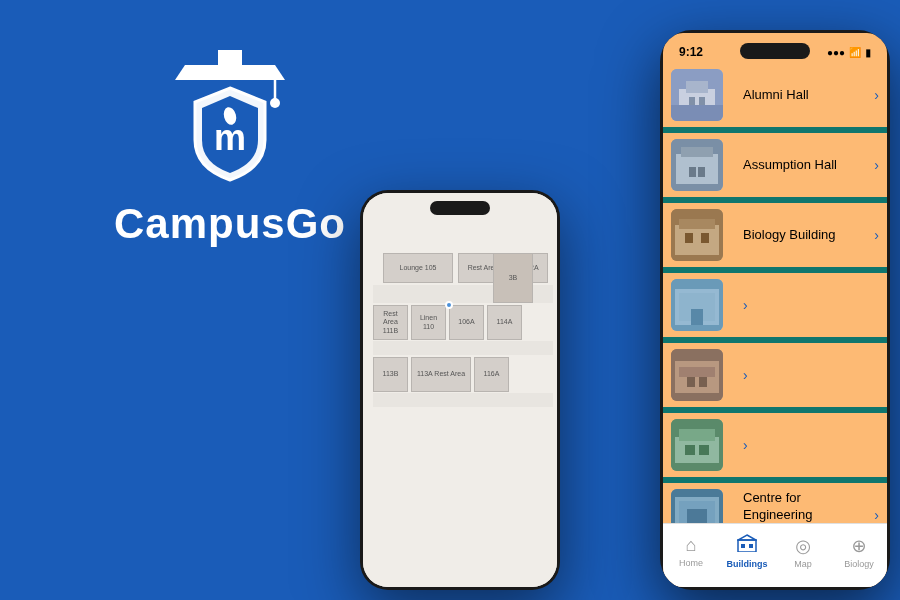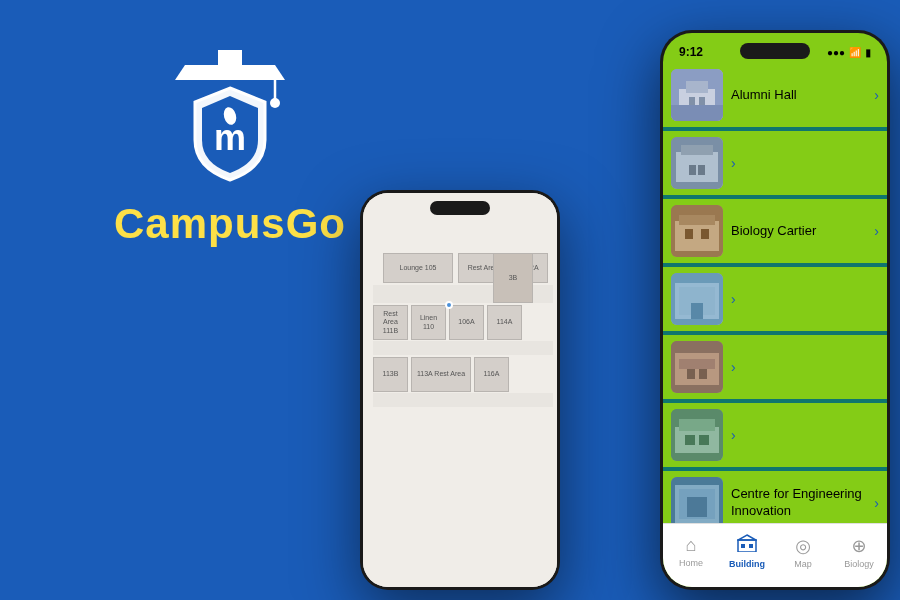--- a/index.html
+++ b/index.html
@@ -42,21 +42,21 @@
       align-items: center;
       margin-bottom: 20px;
     }
 
     .logo-svg {
       width: 140px;
       height: 140px;
     }
 
     .app-title {
-      color: #fde047;
+      color: #ffffff;
       font-size: 42px;
       font-weight: 700;
       letter-spacing: 1px;
       margin-top: 10px;
     }
 
     
     .phones-container {
       position: absolute;
       right: 0;
@@ -118,22 +118,22 @@
       background: #1a1a1a;
       border-radius: 32px;
       overflow: hidden;
       box-shadow: 0 20px 60px rgba(0,0,0,0.6);
       z-index: 5;
     }
 
     .phone-right-inner {
       position: absolute;
       inset: 3px;
-      background: #84cc16;
-      border-radius: 29px;
+      background: #fdba74;
+      border-radius: 20px;
       overflow: hidden;
     }
 
     .phone-right-notch {
       position: absolute;
       top: 10px;
       left: 50%;
       transform: translateX(-50%);
       width: 70px;
       height: 16px;
@@ -167,23 +167,23 @@
 
     
     .building-list {
       overflow-y: hidden;
       height: calc(100% - 80px);
     }
 
     .building-item {
       display: flex;
       align-items: center;
-      border-bottom: 4px solid #0f766e;
+      border-bottom: 6px solid #0f766e;
       padding: 6px 8px;
-      gap: 8px;
+      gap: 20px;
       min-height: 62px;
     }
 
     .building-thumb {
       width: 52px;
       height: 52px;
       border-radius: 6px;
       flex-shrink: 0;
       overflow: hidden;
     }
@@ -383,34 +383,35 @@
         <div class="building-item">
           <div class="building-thumb thumb-assumption">
             <svg width="52" height="52" viewBox="0 0 52 52">
                 <rect width="52" height="52" fill="#7a8fa6"></rect>
                 <rect x="5" y="15" width="42" height="30" fill="#b0c0cf"></rect>
                 <rect x="10" y="8" width="32" height="10" fill="#8fa0b0"></rect>
                 <rect x="18" y="28" width="7" height="10" fill="#6a7a8a"></rect>
                 <rect x="27" y="28" width="7" height="10" fill="#6a7a8a"></rect>
               </svg>
           </div>
+          <span class="building-name">Assumption Hall</span>
           <span class="chevron">›</span>
         </div>
 
         <div class="building-item">
           <div class="building-thumb thumb-biology">
             <svg width="52" height="52" viewBox="0 0 52 52">
                 <rect width="52" height="52" fill="#9a7850"></rect>
                 <rect x="4" y="16" width="44" height="30" fill="#c4a882"></rect>
                 <rect x="8" y="10" width="36" height="10" fill="#a88860"></rect>
                 <rect x="14" y="24" width="8" height="10" fill="#7a5830"></rect>
                 <rect x="30" y="24" width="8" height="10" fill="#7a5830"></rect>
               </svg>
           </div>
-          <span class="building-name">Biology Cartier</span>
+          <span class="building-name">Biology Building</span>
           <span class="chevron">›</span>
         </div>
 
         <div class="building-item">
           <div class="building-thumb thumb-caw">
             <svg width="52" height="52" viewBox="0 0 52 52">
                 <rect width="52" height="52" fill="#6a9ab8"></rect>
                 <rect x="4" y="10" width="44" height="36" fill="#a0c0d8" opacity="0.8"></rect>
                 <rect x="8" y="14" width="36" height="28" fill="#88b0c8" opacity="0.5"></rect>
                 <rect x="20" y="30" width="12" height="16" fill="#5888a8"></rect>
@@ -467,21 +468,21 @@
         </div>
         <div class="tab-item">
           <span class="tab-icon active">
             <svg width="20" height="18" viewBox="0 0 20 18">
                 <rect x="1" y="6" width="18" height="12" fill="none" stroke="#1a5cb8" stroke-width="1.5"></rect>
                 <rect x="4" y="10" width="4" height="4" fill="#1a5cb8"></rect>
                 <rect x="12" y="10" width="4" height="4" fill="#1a5cb8"></rect>
                 <polygon points="10,1 19,6 1,6" fill="none" stroke="#1a5cb8" stroke-width="1.5"></polygon>
               </svg>
           </span>
-          <span class="tab-label active">Building</span>
+          <span class="tab-label active">Buildings</span>
         </div>
         <div class="tab-item">
           <span class="tab-icon">◎</span>
           <span class="tab-label">Map</span>
         </div>
         <div class="tab-item">
           <span class="tab-icon">⊕</span>
           <span class="tab-label">Biology</span>
         </div>
       </div>

